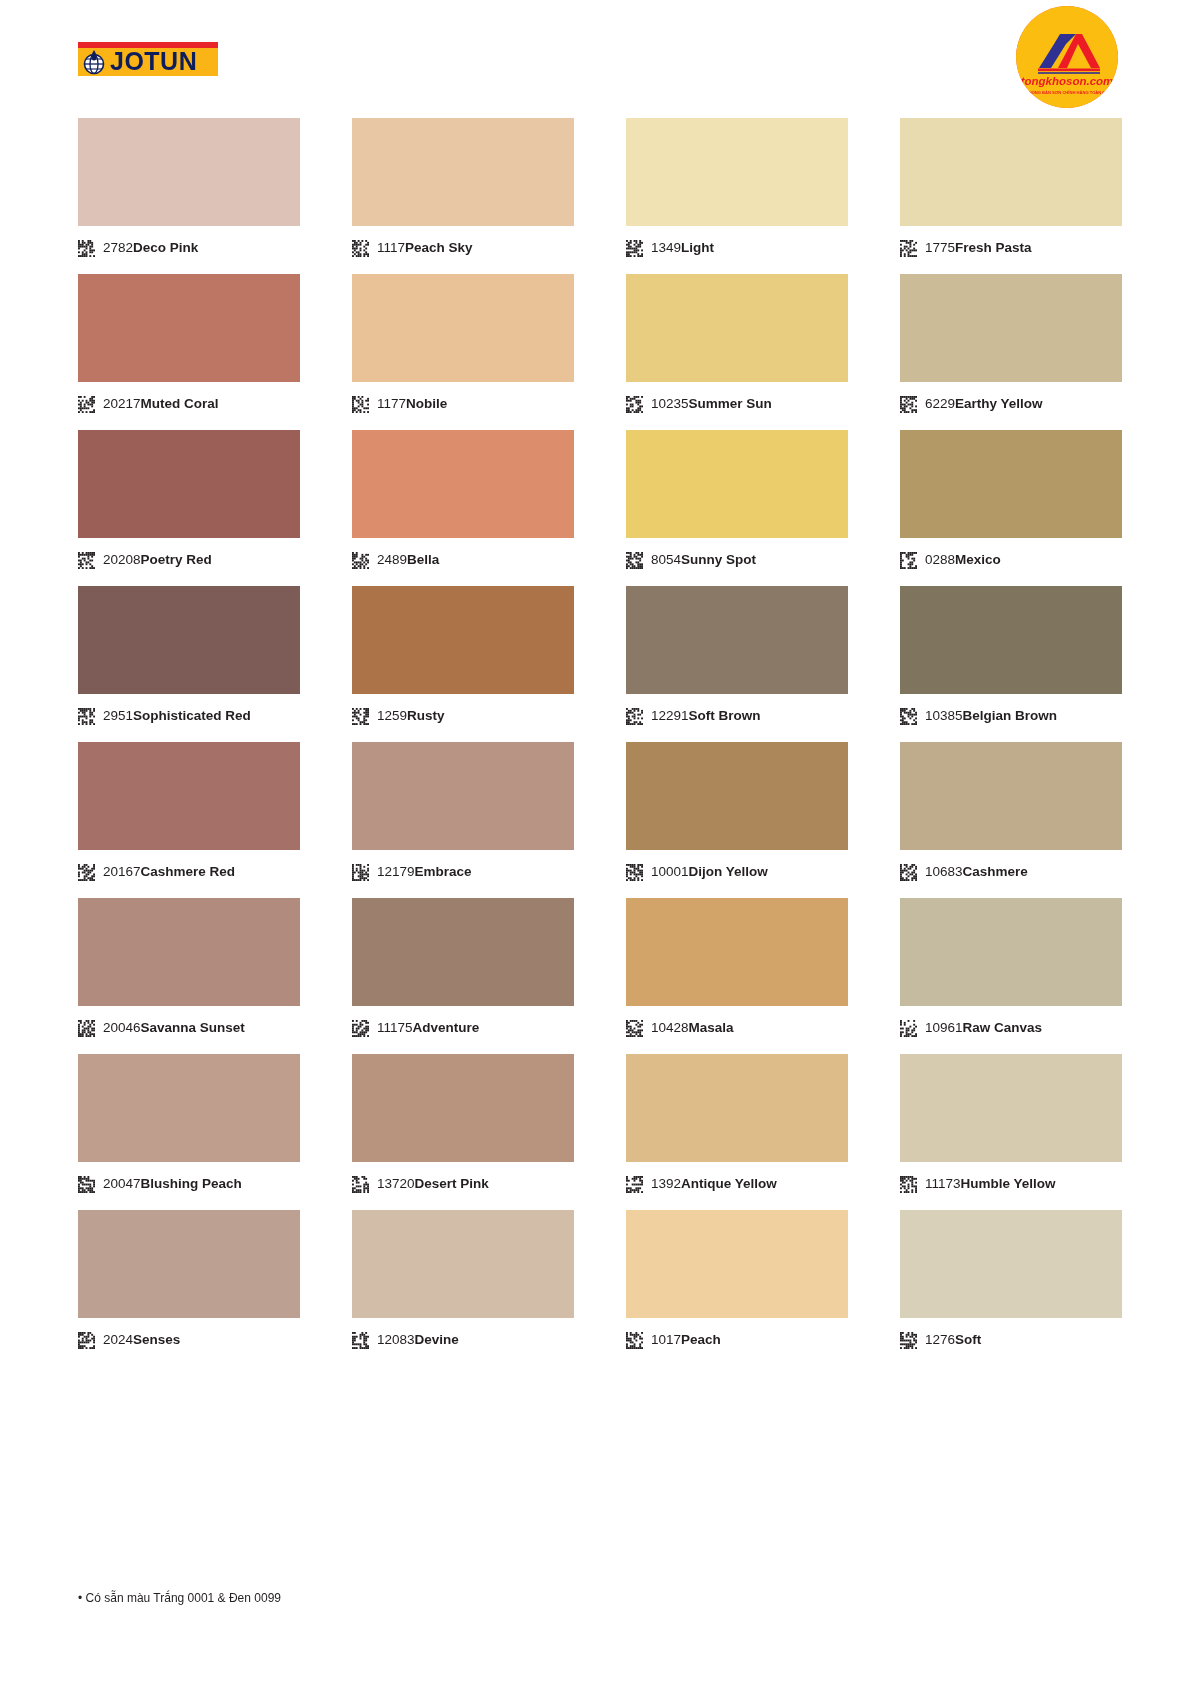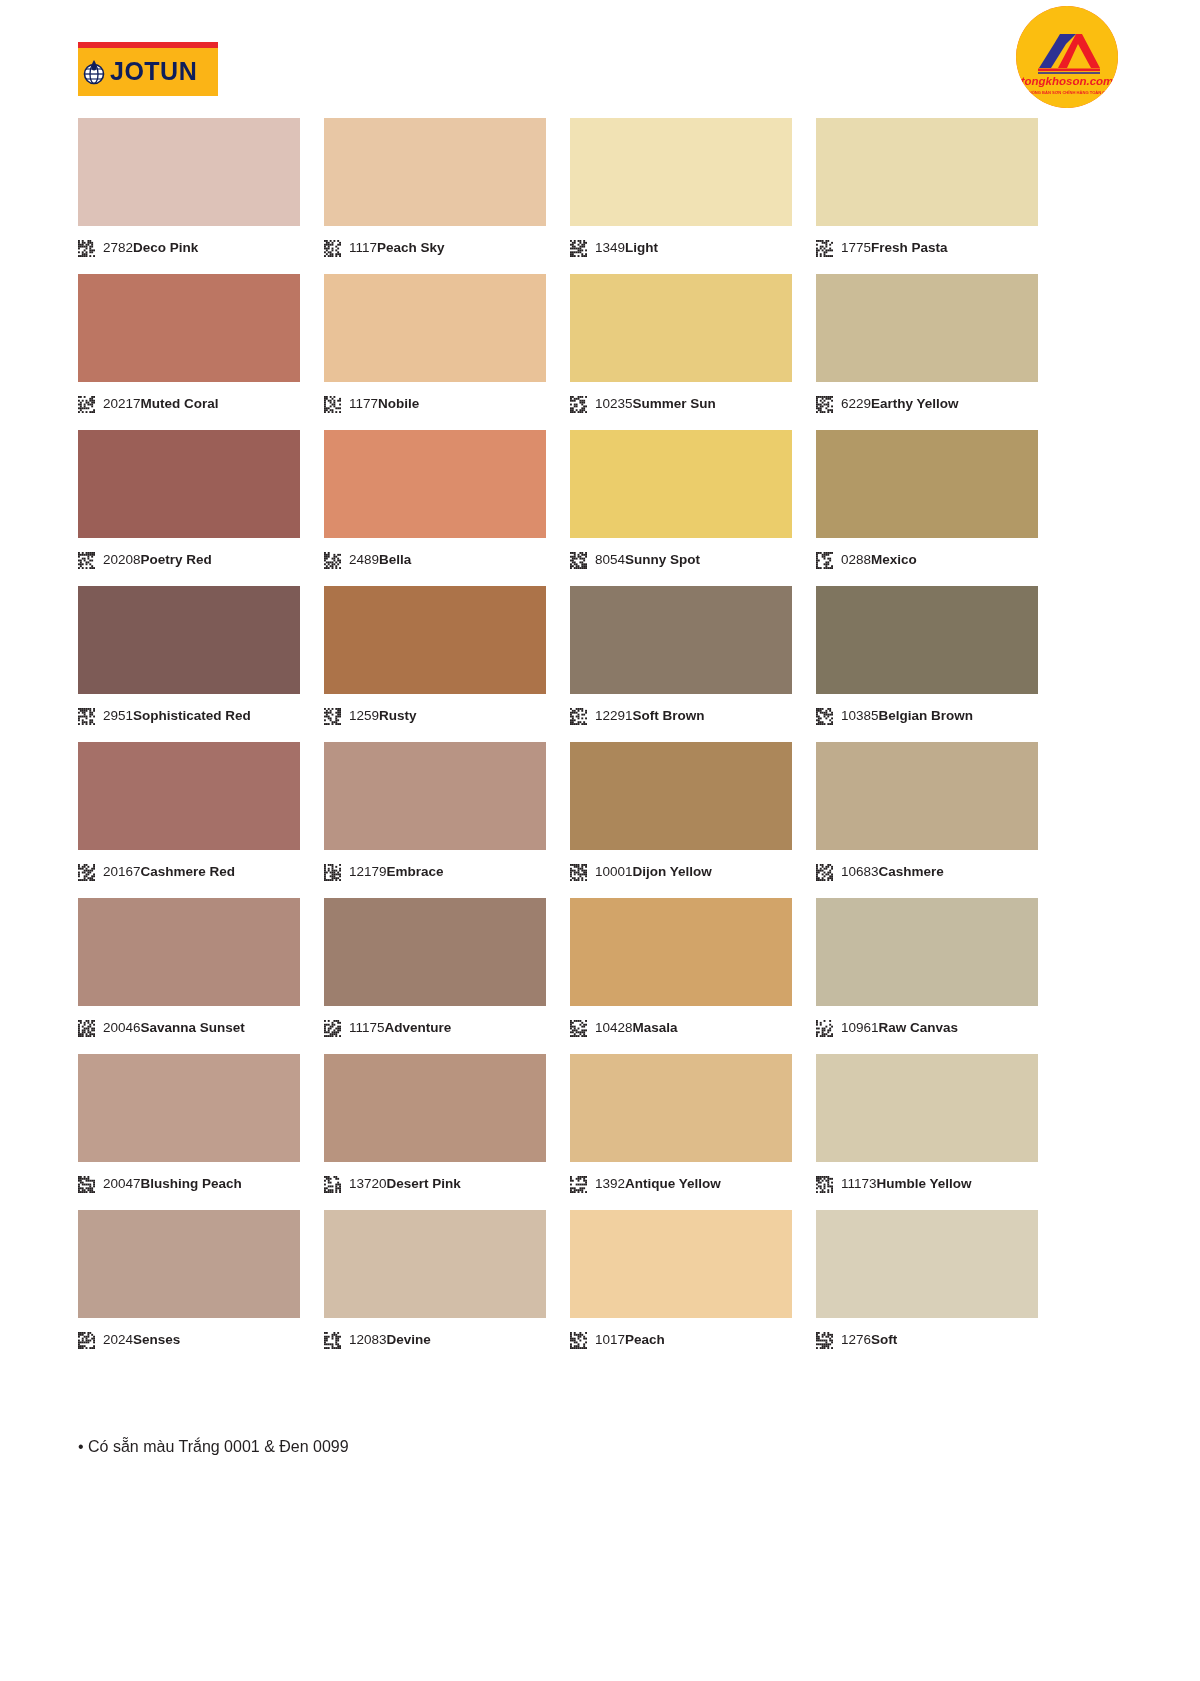--- a/index.html
+++ b/index.html
@@ -26,21 +26,21 @@
     width: 1200px;
     height: 112px;
   }
 
   
   .jotun-logo {
     position: absolute;
     left: 78px;
     top: 42px;
     width: 140px;
-    height: 54px;
+    height: 34px;
     background: #FBB416;
     border-top: 6px solid #E8262A;
     display: flex;
     align-items: center;
     padding-left: 5px;
   }
   .jotun-globe {
     position: relative;
     width: 24px;
     height: 26px;
@@ -75,20 +75,21 @@
   .grid {
     position: absolute;
     left: 78px;
     top: 118px;
     width: 1044px;
   }
   .row {
     display: flex;
     gap: 24px;
     margin-bottom: 12px;
+    justify-content: space-between;
   }
   .cell {
     width: 222px;
     flex: 0 0 222px;
   }
   .swatch {
     width: 222px;
     height: 108px;
     display: block;
   }
@@ -116,22 +117,22 @@
     font-size: 13.5px;
     color: #231F20;
     font-weight: bold;
     line-height: 1;
   }
 
   
   .footer {
     position: absolute;
     left: 78px;
-    top: 1438px;
-    font-size: 16px;
+    top: 1591px;
+    font-size: 12px;
     color: #231F20;
   }
 </style>
 </head>
 <body>
 
 <div class="page">
 
   <div class="header">
 

